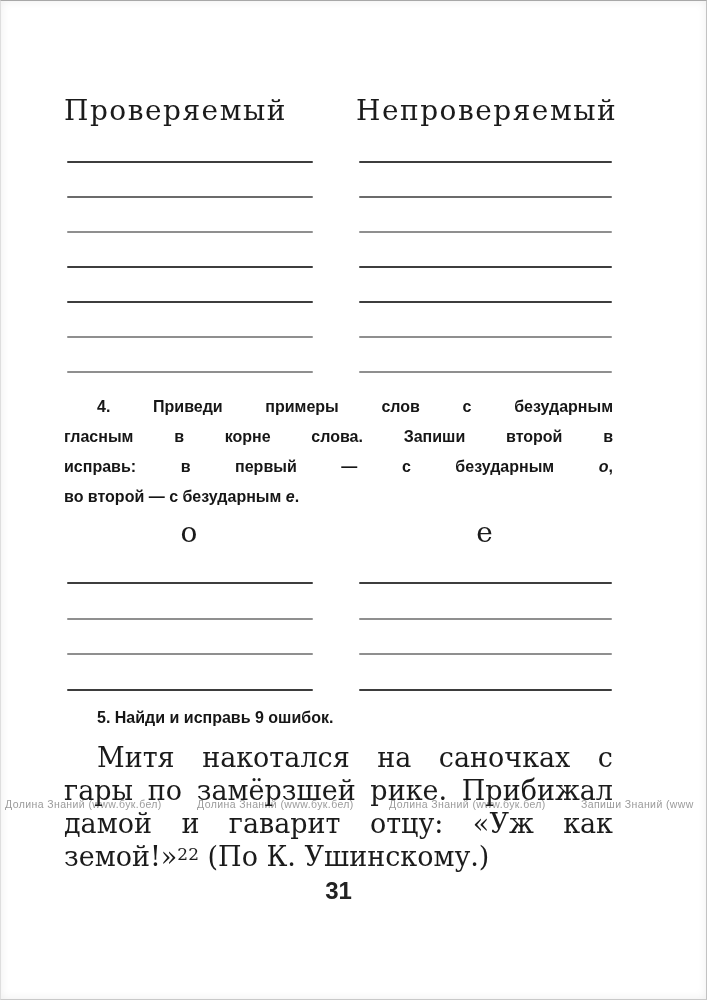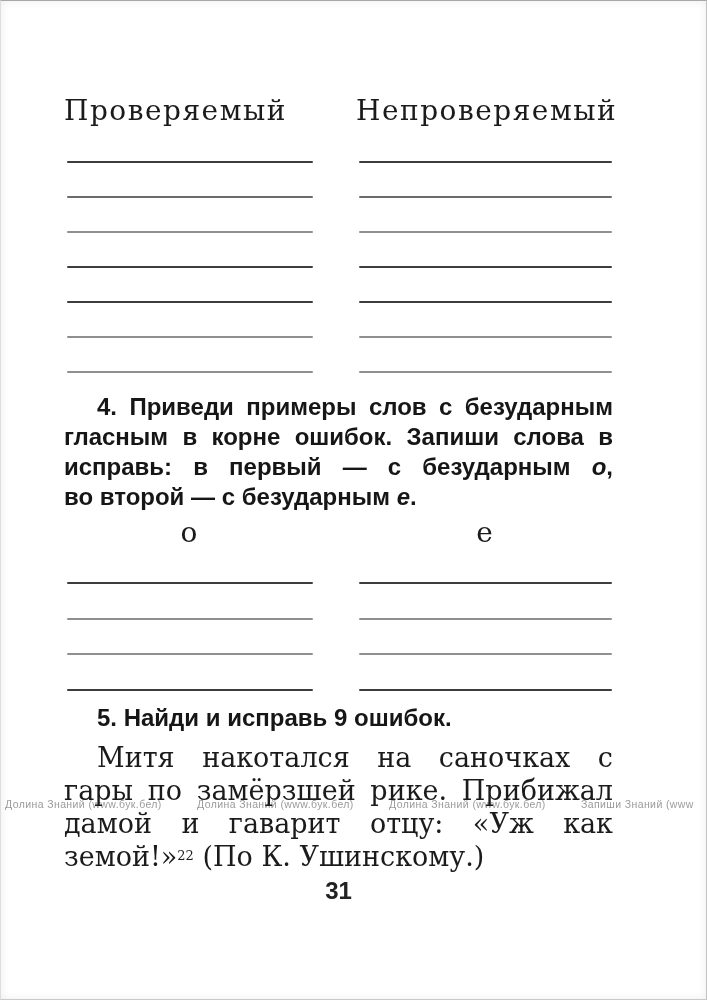--- a/index.html
+++ b/index.html
@@ -19,37 +19,37 @@
   .lc-b1-left{top:160px;left:66px;width:246px;}
   .lc-b1-right{top:160px;left:358px;width:253px;}
   .lc-b2-left{top:581px;left:66px;width:246px;}
   .lc-b2-right{top:581px;left:358px;width:253px;}
   .bl{height:2px;margin-bottom:33px;background:#3d3d3d;border-radius:1px;}
   .lc-b2-left .bl,.lc-b2-right .bl{margin-bottom:33.5px;}
   .bl.md{background:#6b6b6b;}
   .bl.lt{background:#8f8f8f;}
   
   .task{position:absolute;left:63px;width:549px;font-family:"Liberation Sans",sans-serif;
-        font-weight:bold;font-size:24px;color:#161616;}
+        font-weight:bold;font-size:16px;color:#161616;}
   .task4{top:391px;line-height:30px;}
   .task5{top:702px;line-height:30px;}
   .jline{text-align:justify;overflow:hidden;}
   .jline::after{content:"";display:inline-block;width:100%;height:0;}
   .task4 .jline{height:30px;}
   .ind{text-indent:33px;}
   .task i{font-style:italic;}
   
   .oe{position:absolute;top:516px;font-size:28px;text-align:center;line-height:32px;}
   .oe-left{left:63px;width:250px;}
   .oe-right{left:355px;width:257px;}
   
   .passage{position:absolute;top:740px;left:63px;width:549px;z-index:2;
            font-size:27px;line-height:33px;}
   .passage .jline{height:33px;}
-  .passage sup{font-size:13px;vertical-align:6px;line-height:0;}
+  .passage sup{font-size:17px;vertical-align:6px;line-height:0;}
   .passage .attr{}
   
   .wm{position:absolute;top:787px;left:0;width:705px;height:14px;z-index:1;
       font-family:"Liberation Sans",sans-serif;font-size:10.5px;letter-spacing:0.4px;
       color:#9b9b9b;white-space:nowrap;}
   .wm span{position:absolute;top:10px;}
   .wm .w1{left:4px;}.wm .w2{left:196px;}.wm .w3{left:388px;}.wm .w4{left:580px;}
   
   .pagenum{position:absolute;top:876px;left:63px;width:549px;text-align:center;
            font-family:"Liberation Sans",sans-serif;font-weight:bold;font-size:24px;color:#222;}
@@ -76,21 +76,21 @@
     <div class="bl md"></div>
     <div class="bl lt"></div>
     <div class="bl"></div>
     <div class="bl"></div>
     <div class="bl lt"></div>
     <div class="bl lt"></div>
   </div>
 
   <div class="task task4">
     <div class="jline ind">4. Приведи примеры слов с безударным</div>
-    <div class="jline">гласным в корне ошибок. Запиши слова в</div>
+    <div class="jline">гласным в корне слова. Запиши второй в</div>
     <div class="jline"><span>исправь: в первый — с безударным </span><i>о</i><span>,</span></div>
     <div><span>во второй — с безударным </span><i>е</i><span>.</span></div>
   </div>
 
   <div class="oe oe-left">о</div>
   <div class="oe oe-right">е</div>
 
   <div class="linecol lc-b2-left">
     <div class="bl"></div>
     <div class="bl lt"></div>

